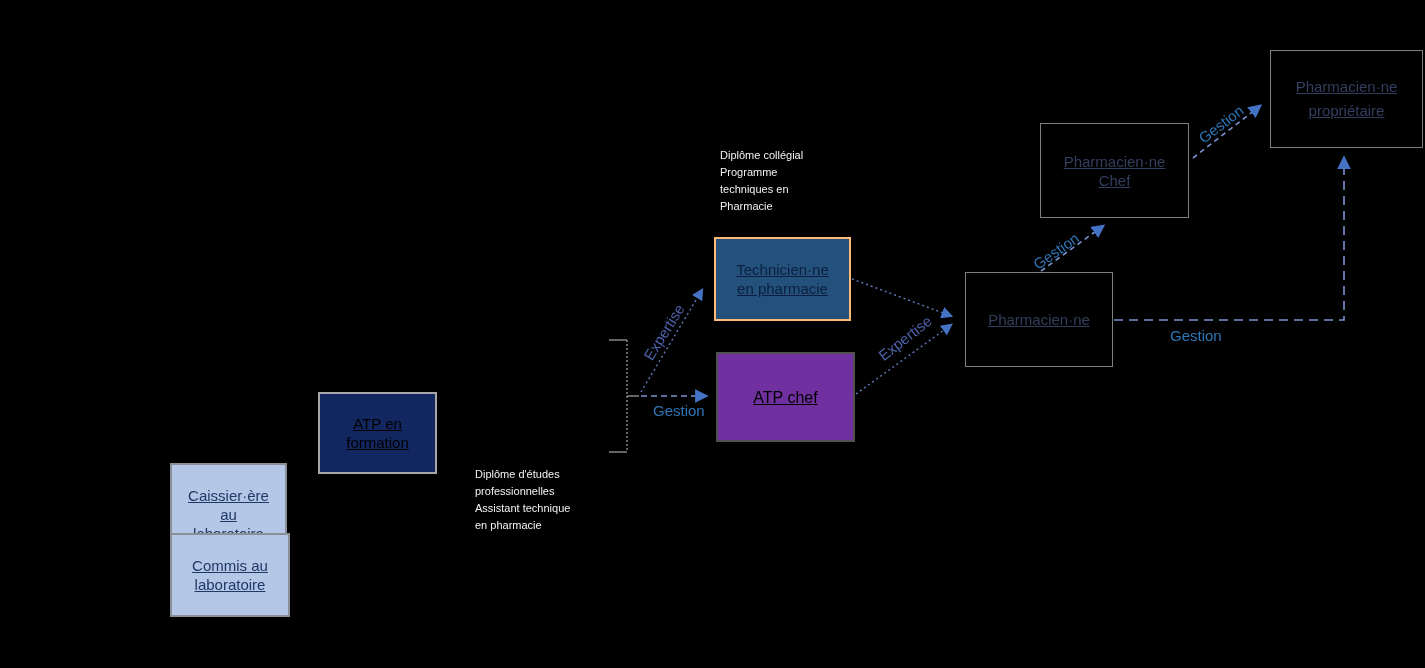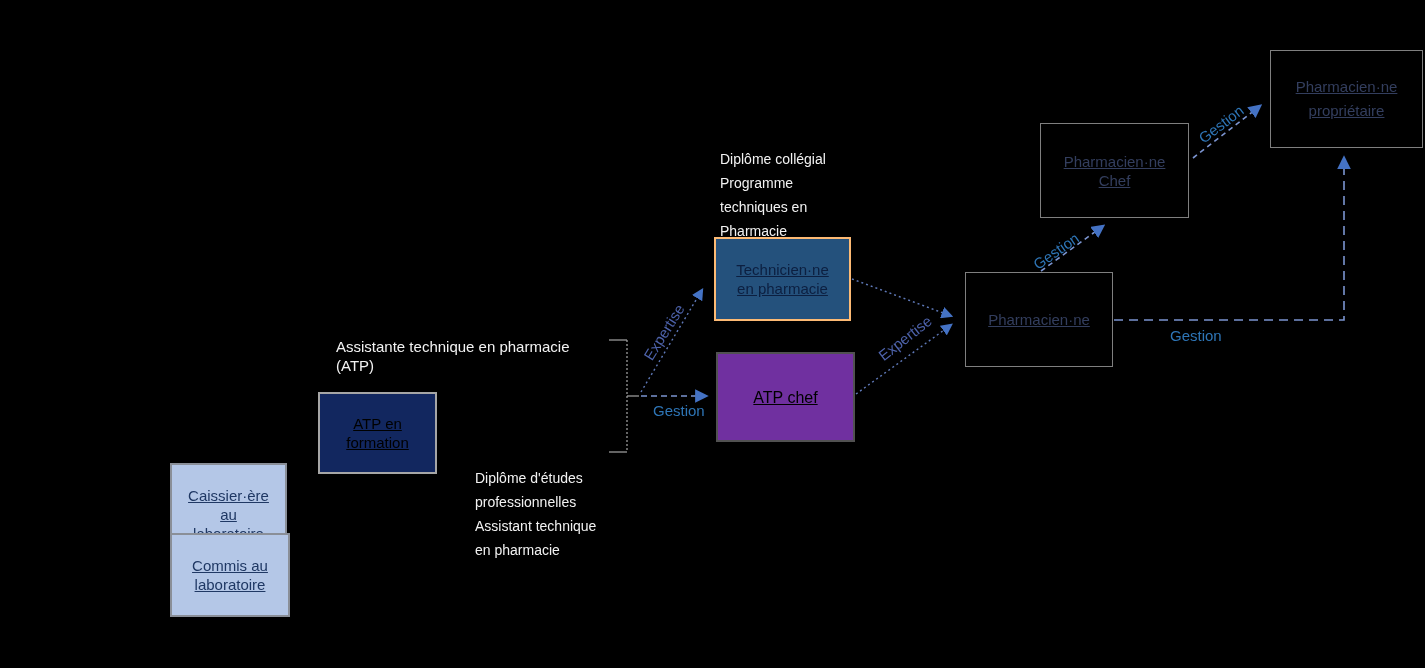--- a/index.html
+++ b/index.html
@@ -5,21 +5,21 @@
   html,body{margin:0;padding:0;background:#000;}
   #canvas{
     position:relative;width:1425px;height:668px;background:#000;overflow:hidden;
     font-family:"Liberation Sans", sans-serif;
   }
   .box{
     position:absolute;box-sizing:border-box;display:flex;align-items:center;justify-content:center;
     text-align:center;font-size:15px;line-height:19px;white-space:pre-line;text-decoration:underline;
   }
   .ann{
-    position:absolute;color:#f2f2f2;font-size:14px;line-height:24px;white-space:pre-line;text-align:left;
+    position:absolute;color:#f2f2f2;font-size:11px;line-height:17px;white-space:pre-line;text-align:left;
   }
   .edge-label{position:absolute;font-size:15px;white-space:nowrap;}
   .lbl-gestion{color:#2e75b6;font-weight:500;}
   .lbl-expertise{color:#4d62aa;font-weight:500;}
   .rot{transform-origin:center center;}
 
   
   .b-commercial{left:17px;top:433px;width:128px;height:222px;background:#595959;border:2px solid #8a8a8a;color:#fff;}
   .b-caissiere {left:170px;top:415px;width:117px;height:102px;background:#b4c7e7;border:2px solid #8a8f98;color:#1f3864;margin-top:48px;}
   .b-commis    {left:170px;top:533px;width:120px;height:84px;background:#b4c7e7;border:2px solid #8a8f98;color:#1f3864;}
@@ -114,22 +114,20 @@
   <div class="box b-pharmchef">
     <span>Pharmacien·ne
 Chef</span>
   </div>
 
   <div class="box b-pharmprop">
     <span>Pharmacien·ne
 propriétaire</span>
   </div>
 
-  <div class="ann a-atp-title">Assistante technique en pharmacie
-(ATP)</div>
   <div class="ann a-dep">Diplôme d'études
 professionnelles
 Assistant technique
 en pharmacie</div>
   <div class="ann a-collegial">Diplôme collégial
 Programme
 techniques en
 Pharmacie</div>
 
   <span class="edge-label lbl-expertise rot el-expertise1">Expertise</span>

